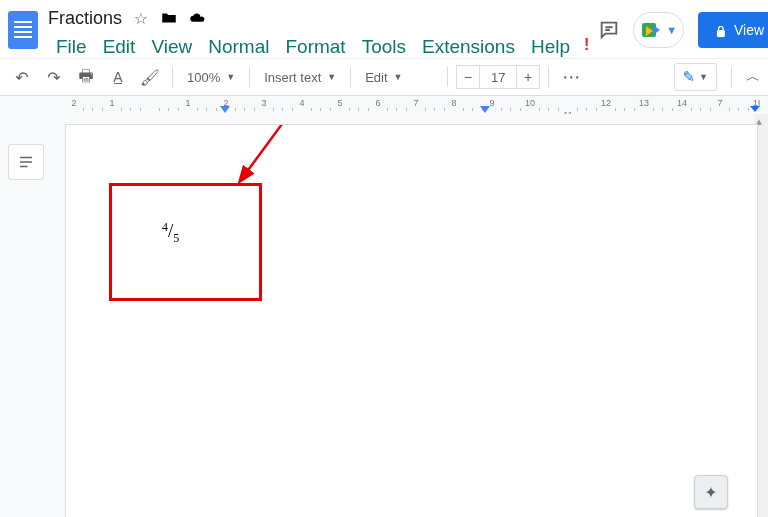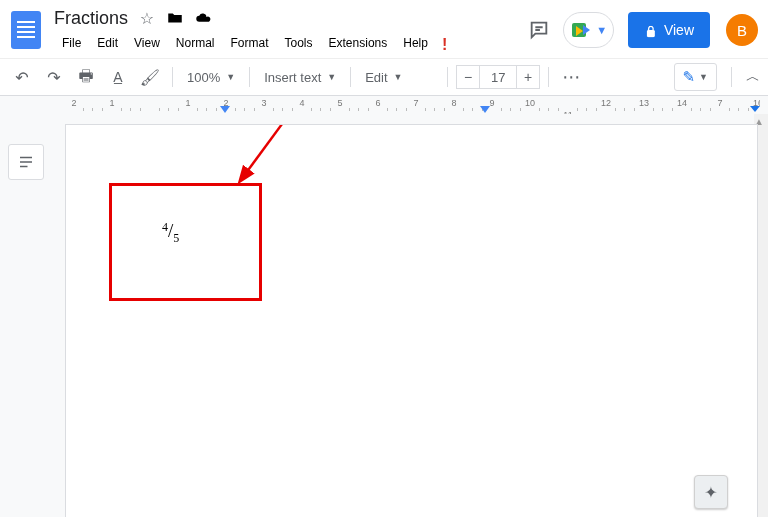--- a/index.html
+++ b/index.html
@@ -11,21 +11,21 @@
   .doc-icon { width: 36px; height: 48px; display: flex; align-items: center; justify-content: center; margin-right: 10px; }
   .doc-icon .box { width: 30px; height: 38px; background: #4285f4; border-radius: 3px; position: relative; }
   .doc-icon .box::before { content:""; position:absolute; left:6px; top:10px; width:18px; height:2px; background:#fff; box-shadow:0 5px 0 #fff,0 10px 0 #fff,0 15px 0 #fff; }
 
   .title-block { flex: 0 0 auto; display: flex; flex-direction: column; }
   .title-row { display: flex; align-items: center; gap: 10px; height: 24px; }
   .doc-title { font-size: 18px; color: #202124; font-weight: 400; }
   .icon-gr { color:#5f6368; font-size:16px; display:flex; align-items:center; justify-content:center; width:18px; height:18px; }
   .star-icon::before { content:"☆"; }
   .menu-row { display:flex; gap:0; margin-top:2px; }
-  .menu-item { font-size:12px; color:#000000; padding:4px 8px; cursor:pointer; }
+  .menu-item { font-size:19px; color:#0f766e; padding:4px 8px; cursor:pointer; }
   .menu-alert { color:#d93025; font-weight:bold; padding:4px 6px; }
 
   .header-right { margin-left:auto; display:flex; align-items:center; gap:10px; padding-top:6px; }
   .comment-icon { width:28px; height:28px; display:flex; align-items:center; justify-content:center; color:#5f6368; }
   .comment-icon svg { width:22px; height:22px; fill:none; stroke:#5f6368; stroke-width:2; }
   .meet-pill { height:36px; border:1px solid #dadce0; border-radius:20px; display:flex; align-items:center; padding:0 6px 0 8px; gap:4px; background:#fff; margin-right:4px;}
   .meet-glyph { width:20px; height:20px; position:relative; }
   .meet-glyph .a { position:absolute; left:0; top:3px; width:14px; height:14px; background:#34a853; border-radius:2px; }
   .meet-glyph .b { position:absolute; left:4px; top:6px; width:0; height:0; border-top:5px solid transparent; border-bottom:5px solid transparent; border-left:7px solid #fbbc04; }
   .meet-glyph .c { position:absolute; left:11px; top:5px; width:0; height:0; border-top:5px solid transparent; border-bottom:5px solid transparent; border-left:7px solid #4285f4; }

